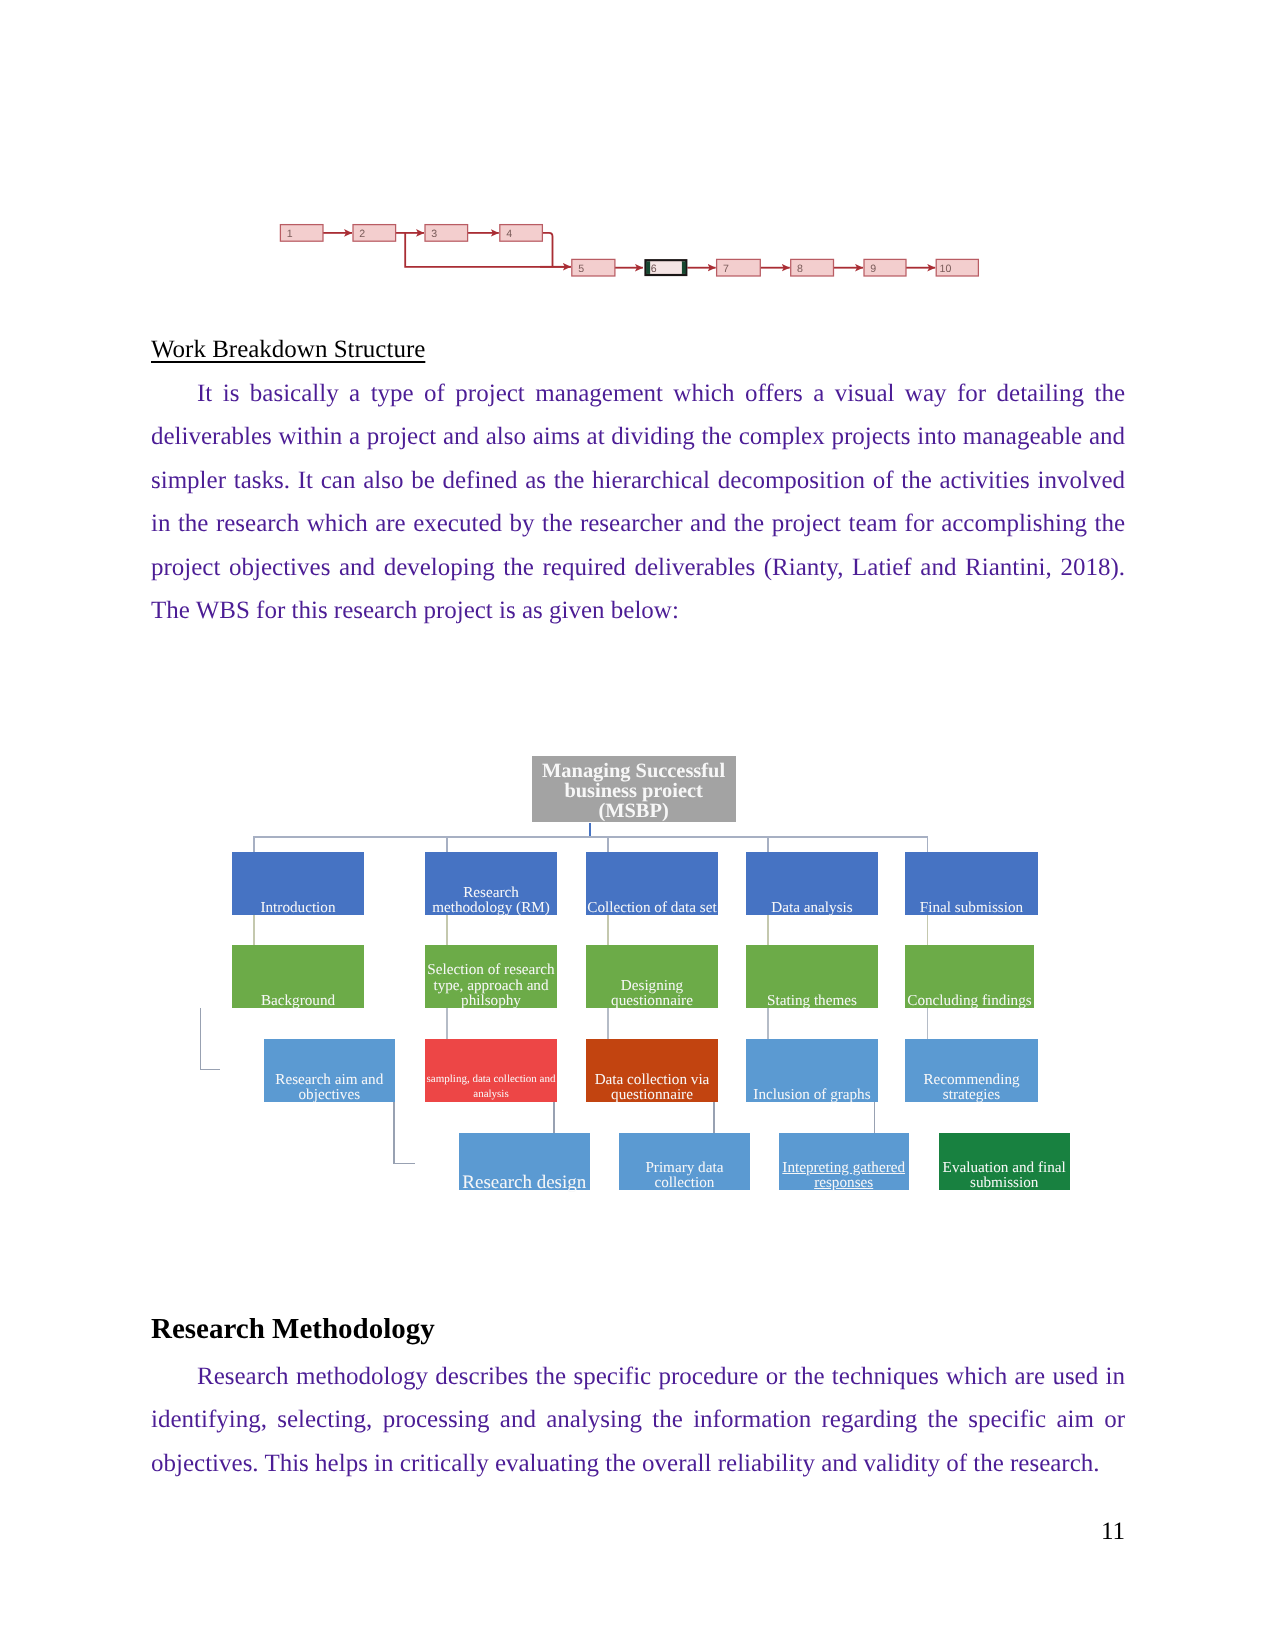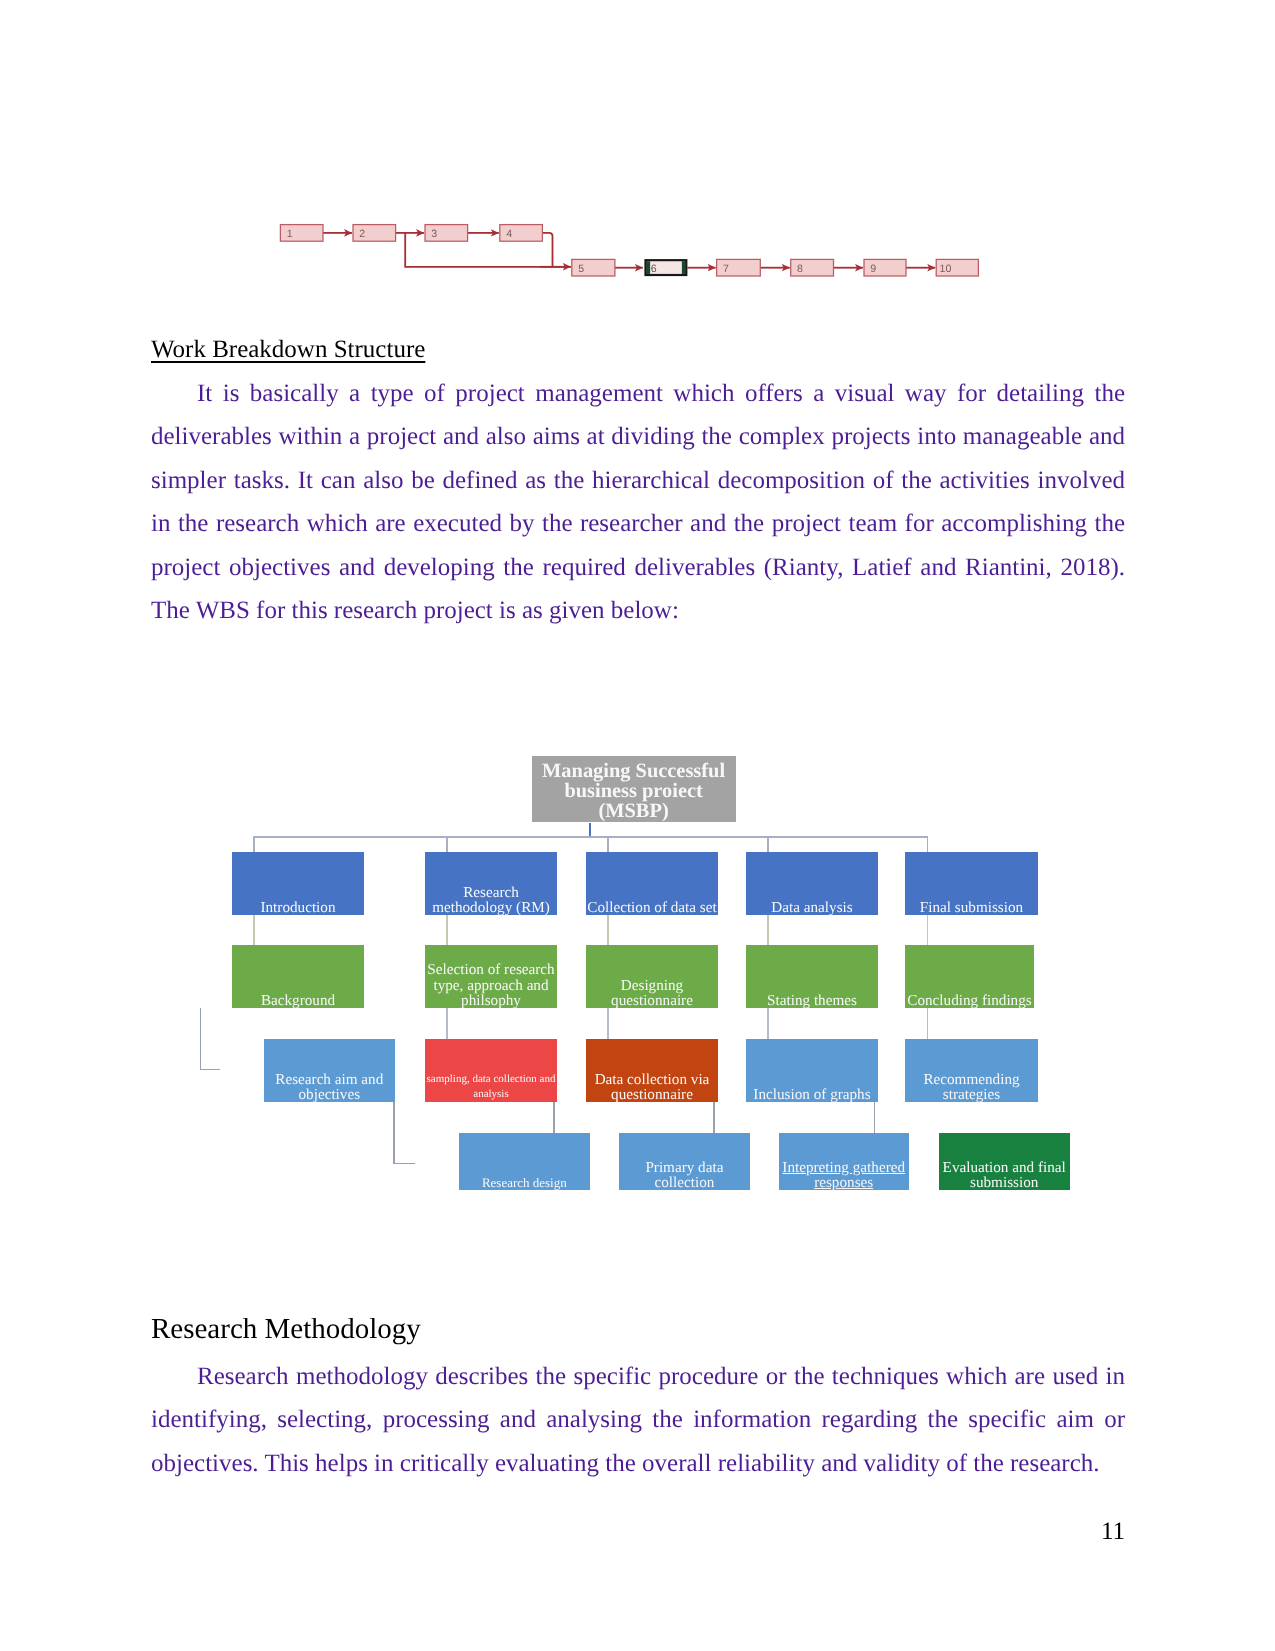--- a/index.html
+++ b/index.html
@@ -7,21 +7,21 @@
   body{width:1275px;height:1651px;background:#ffffff;font-family:"Liberation Serif",serif;color:#000;overflow:hidden;position:relative;-webkit-font-smoothing:antialiased;text-rendering:geometricPrecision;}
   .page{position:absolute;left:0;top:0;width:1275px;height:1651px;background:#fff;}
 
   
   .h-under{position:absolute;left:151px;top:337px;font-size:25px;line-height:26px;
            text-decoration:underline;text-underline-offset:4px;text-decoration-thickness:1.6px;
            white-space:nowrap;letter-spacing:0px;}
   .body-p{position:absolute;font-size:25px;line-height:43.4px;text-align:justify;
           text-justify:inter-word;color:#4c1d95;}
   #para-wbs{left:151px;top:372px;width:974px;text-indent:46px;}
-  .h-bold{position:absolute;left:151px;top:1313px;font-size:29px;font-weight:normal;white-space:nowrap;}
+  .h-bold{position:absolute;left:151px;top:1313px;font-size:29px;font-weight:bold;white-space:nowrap;}
   #para-meth{left:151px;top:1355px;width:974px;text-indent:46px;}
   .pagenum{position:absolute;left:0;top:1518px;width:1125px;text-align:right;font-size:25px;}
 
   
   #netdiag{position:absolute;left:0px;top:0px;filter:blur(0.5px) contrast(0.95) saturate(1.02);}
 
   
   #wbs{position:absolute;left:0px;top:0px;filter:blur(0.72px) contrast(0.94) saturate(1.04);}
   .wbsbox{position:absolute;display:flex;align-items:flex-end;justify-content:center;
           text-align:center;color:#fff;font-family:"Liberation Serif",serif;
@@ -129,21 +129,21 @@
       </div>
       <div class="wbsbox" style="left: 381px; top: 852px; width: 132px; height: 63px; background: rgb(68, 114, 196); font-size: 15.2px; line-height: 15.2px;">
         <span>Research methodology (RM)</span>
       </div>
       <div class="wbsbox" style="left: 381px; top: 945px; width: 132px; height: 63px; background: rgb(108, 173, 72); font-size: 15.2px; line-height: 15.2px;">
         <span>Selection of research type, approach and philsophy</span>
       </div>
       <div class="wbsbox" style="left: 381px; top: 1039px; width: 132px; height: 63px; background: #ef4444; font-size: 11px; line-height: 15.2px;">
         <span>sampling, data collection and analysis</span>
       </div>
-      <div class="wbsbox" style="left: 414.8px; top: 1133px; width: 131px; height: 57px; background: rgb(91, 155, 213); font-size: 13px; line-height: 15.2px;">
+      <div class="wbsbox" style="left: 414.8px; top: 1133px; width: 131px; height: 57px; background: rgb(91, 155, 213); font-size: 19px; line-height: 15.2px;">
         <span>Research design</span>
       </div>
       <div class="wbsbox" style="left: 542px; top: 852px; width: 132px; height: 63px; background: rgb(68, 114, 196); font-size: 15.2px; line-height: 15.2px;">
         <span>Collection of data set</span>
       </div>
       <div class="wbsbox" style="left: 542px; top: 945px; width: 132px; height: 63px; background: rgb(108, 173, 72); font-size: 15.2px; line-height: 15.2px;">
         <span>Designing questionnaire</span>
       </div>
       <div class="wbsbox" style="left: 542px; top: 1039px; width: 132px; height: 63px; background: #c2410c; font-size: 15.2px; line-height: 15.2px;">
         <span>Data collection via questionnaire</span>

